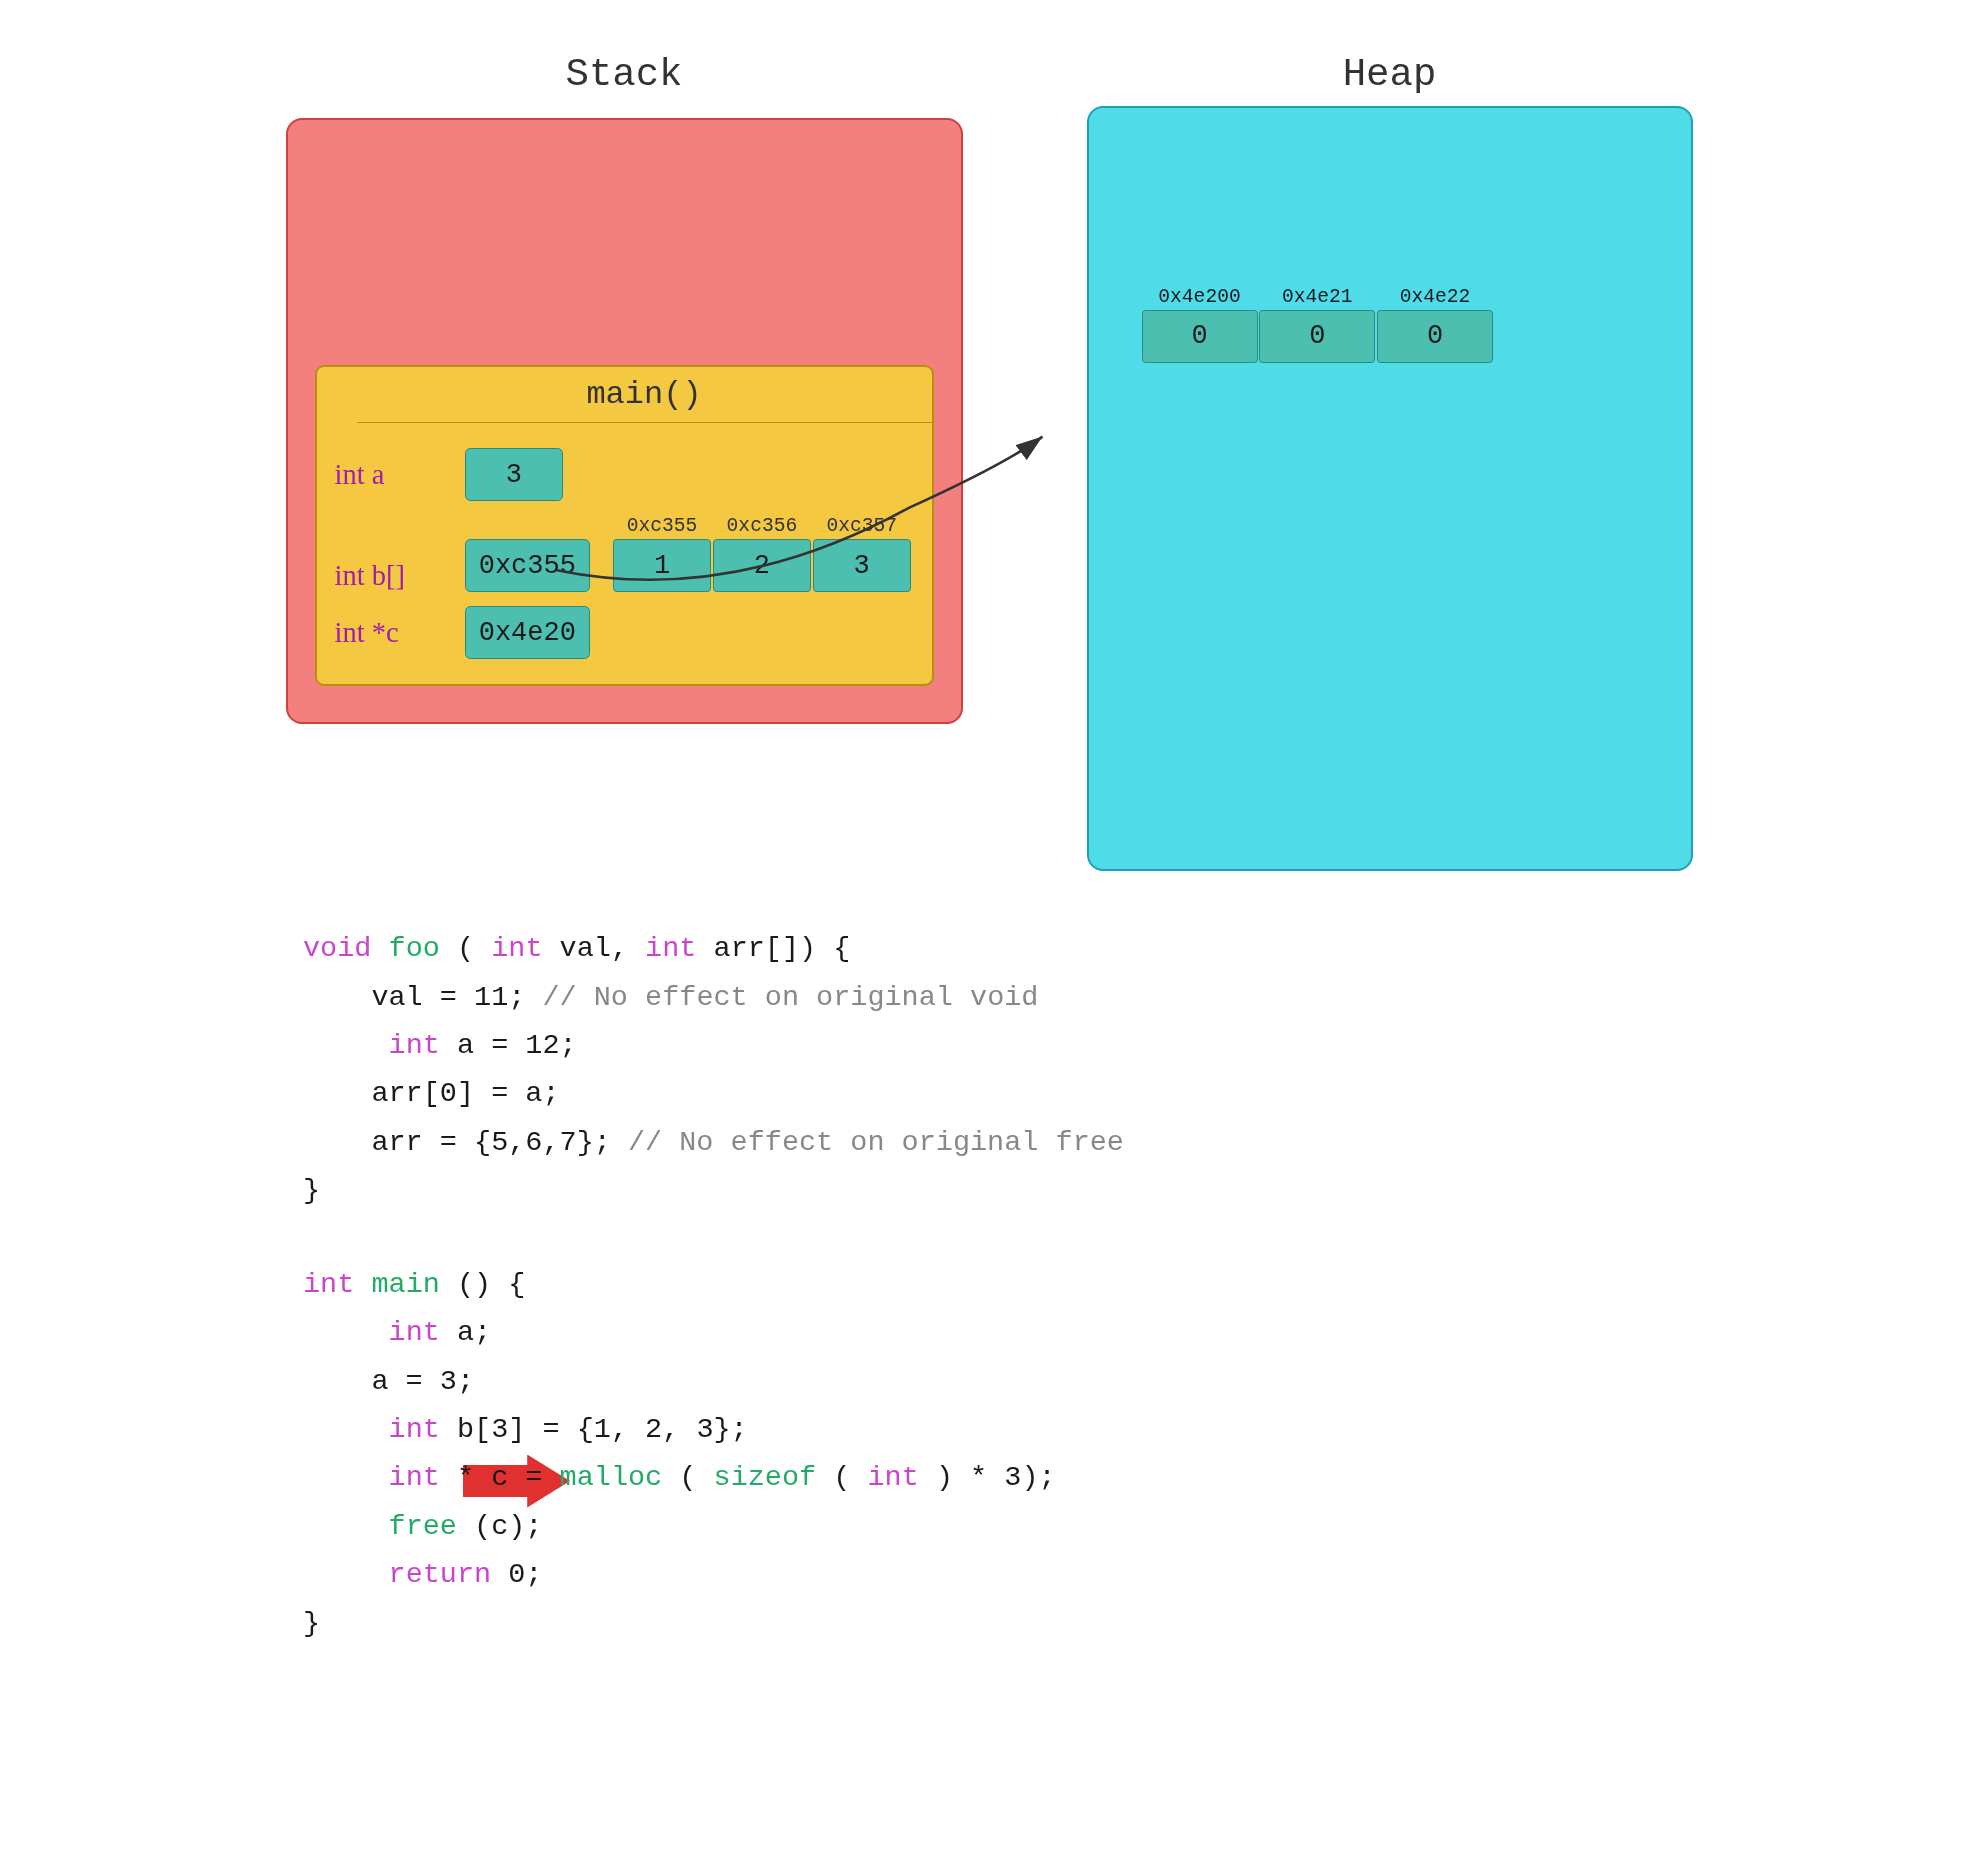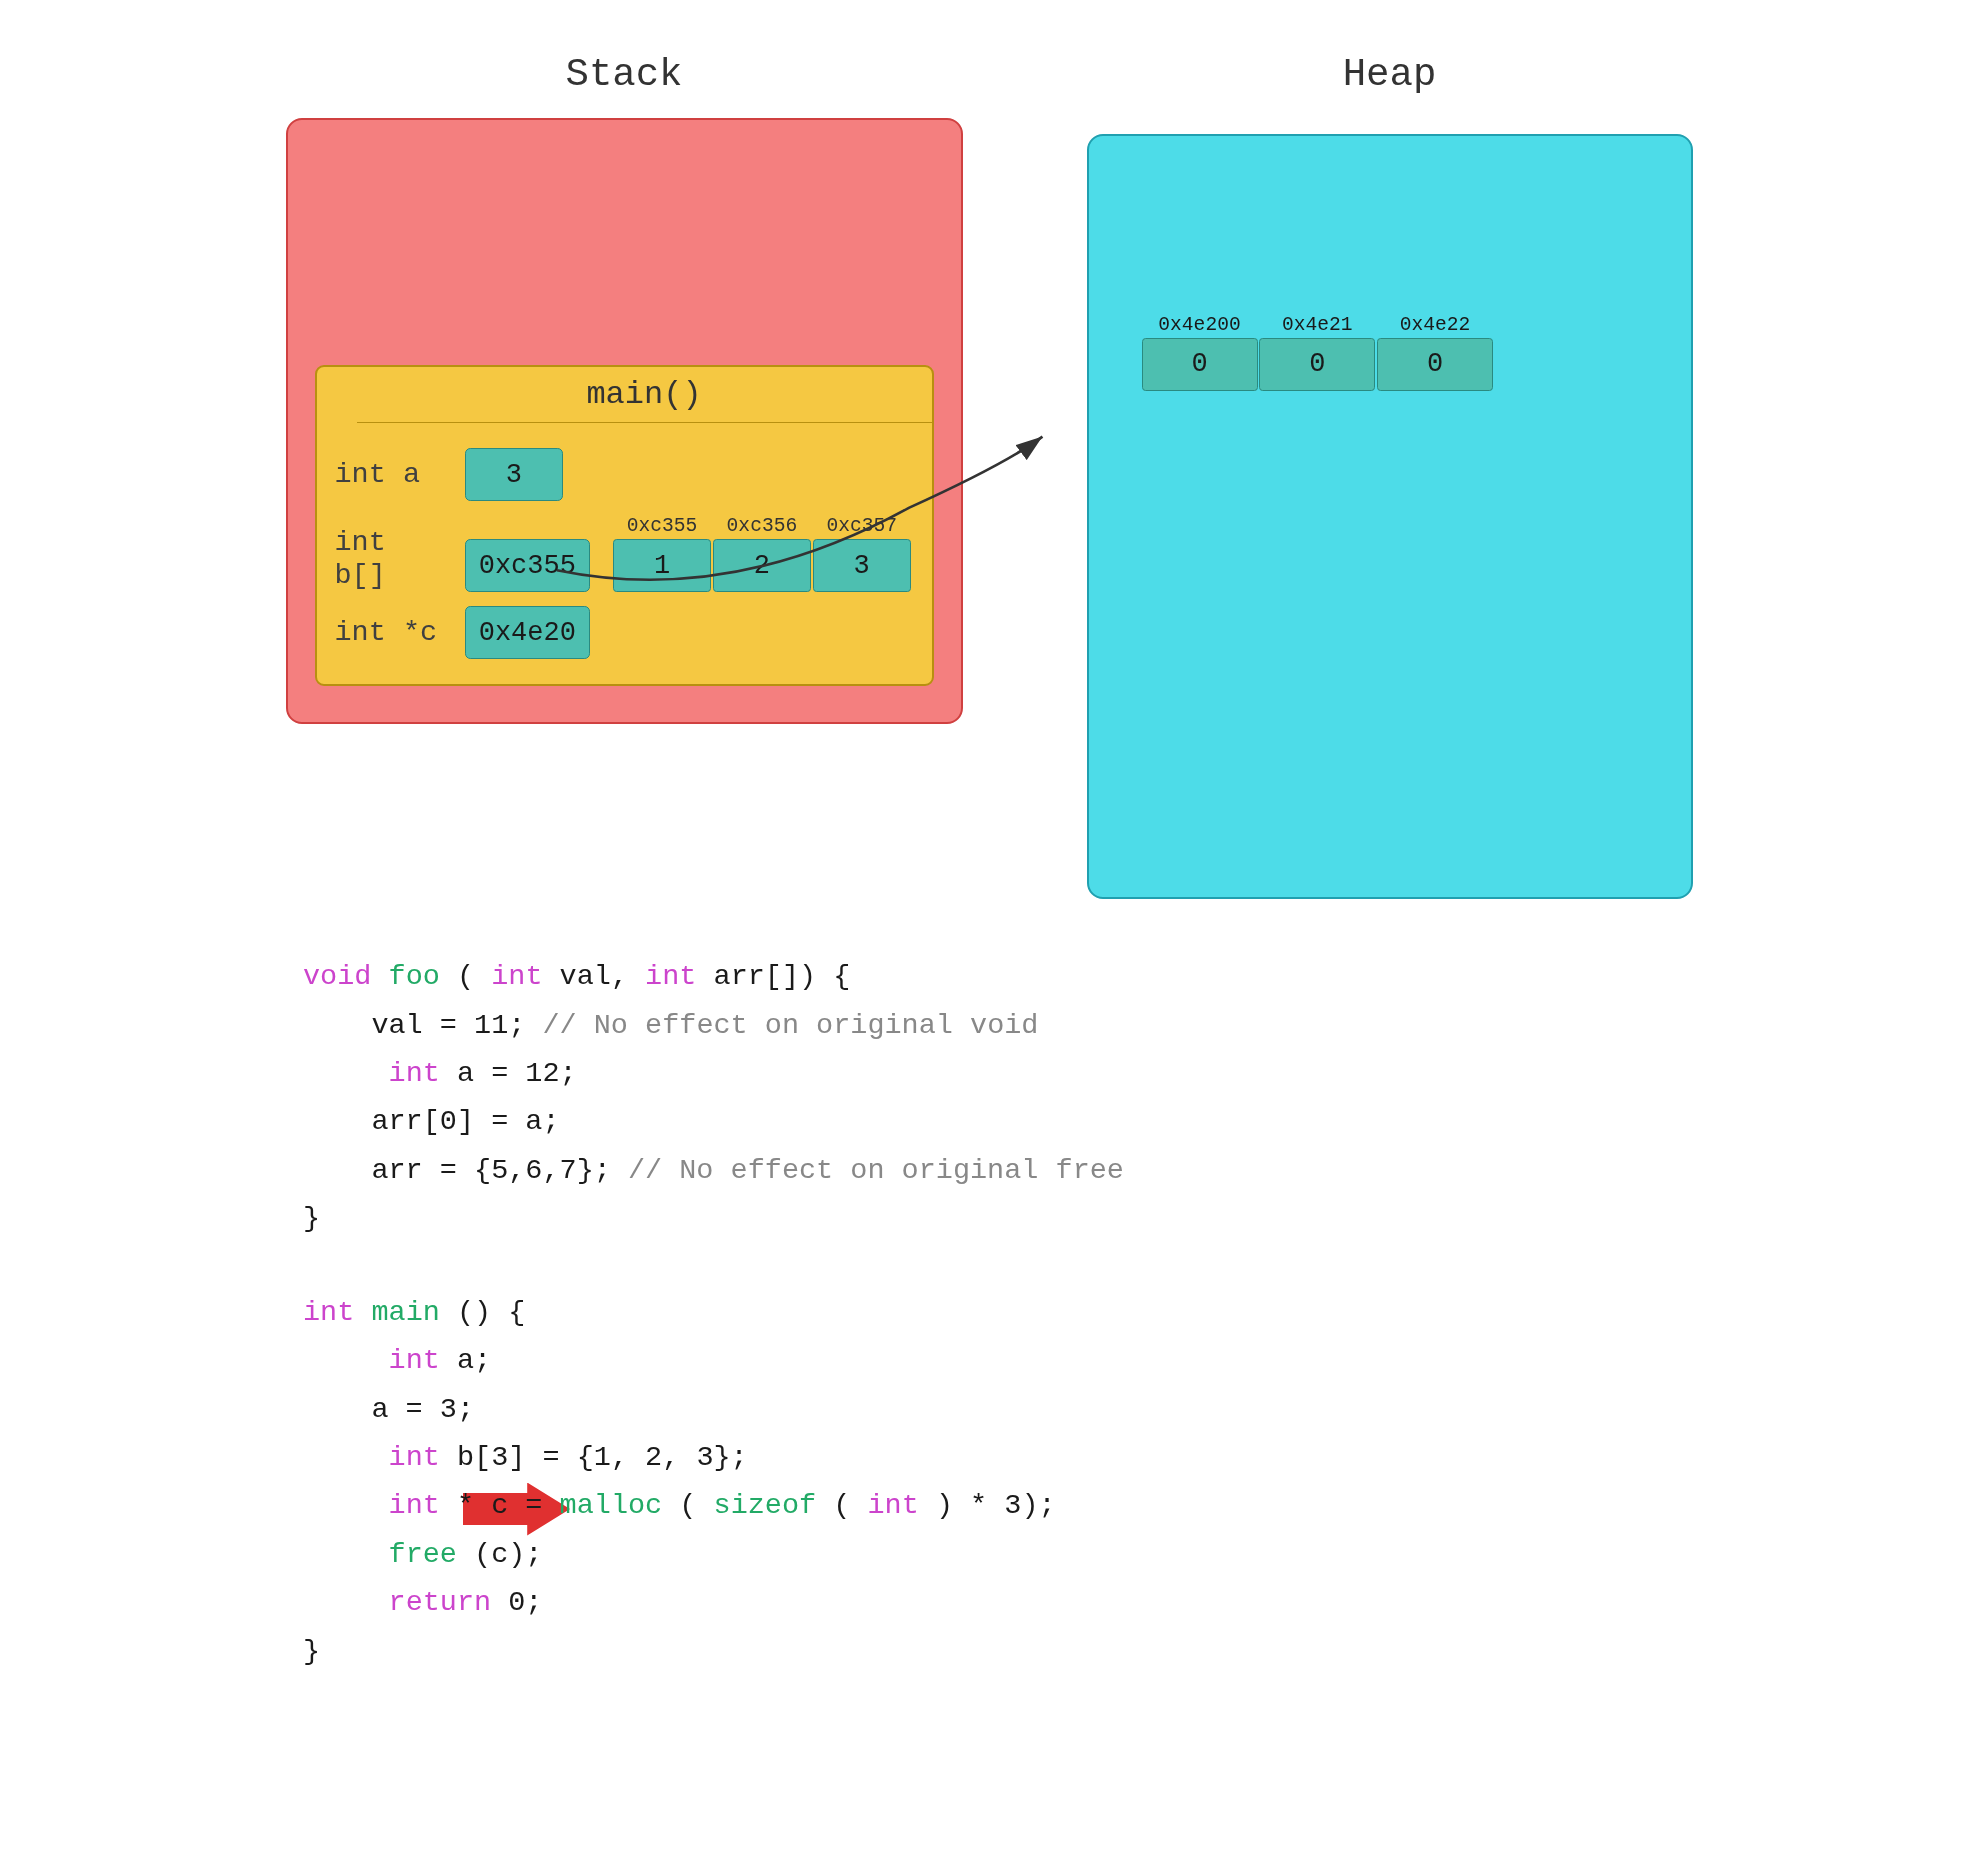--- a/index.html
+++ b/index.html
@@ -68,22 +68,22 @@
     }
     .frame-row {
       display: flex;
       align-items: center;
       gap: 14.3px;
       padding: 7.1px 18px;
       position: relative;
     }
     .frame-var-label {
       font-size: 28.5px;
-      font-family: Liberation Mono, monospace;
-      color: #404040;
+      font-family: Liberation Serif, serif;
+      color: #a21caf;
       width: 116px;
     }
     .mem-cell {
       background: #4dbfb0;
       border: 1.8px solid #2a8a80;
       border-radius: 5.3px;
       min-width: 98px;
       height: 53px;
       display: flex;
       align-items: center;
@@ -122,21 +122,21 @@
       font-size: 27px;
       font-family: 'Courier New', monospace;
       color: #1a1a1a;
     }
 
     
     .heap-container {
       display: flex;
       flex-direction: column;
       align-items: center;
-      gap: 30px;
+      gap: 2px;
     }
     .heap-label {
       font-size: 39px;
       font-family: 'Courier New', monospace;
       color: #333;
       margin-bottom: 7.1px;
     }
     .heap-box {
       width: 606px;
       height: 765px;

